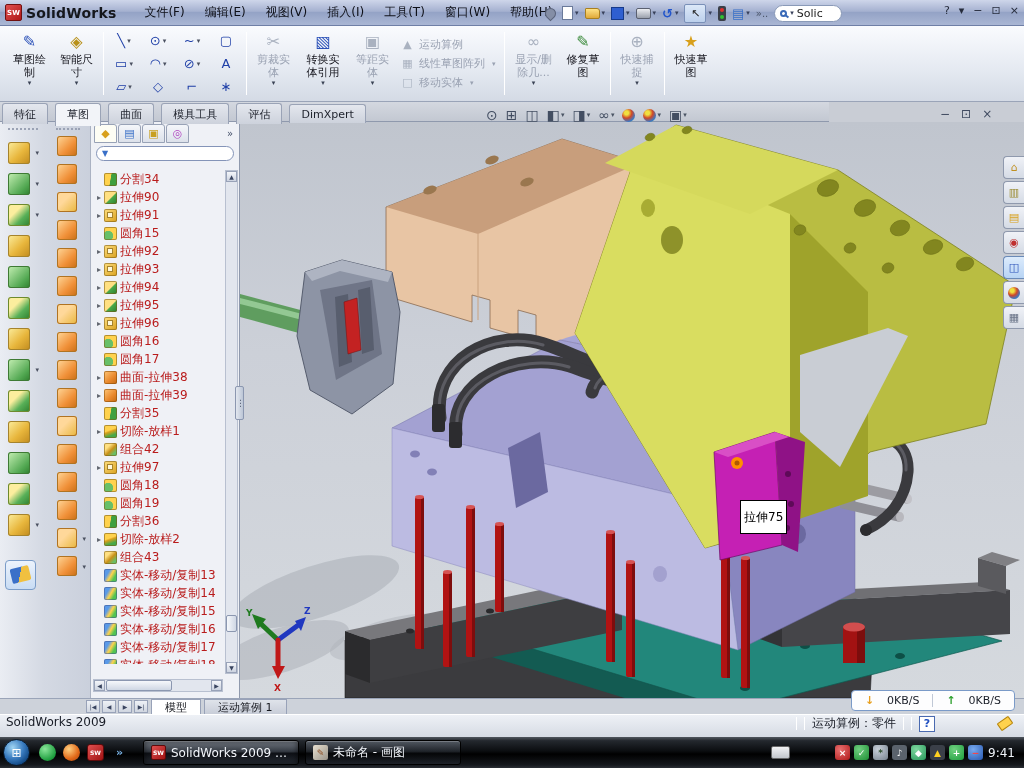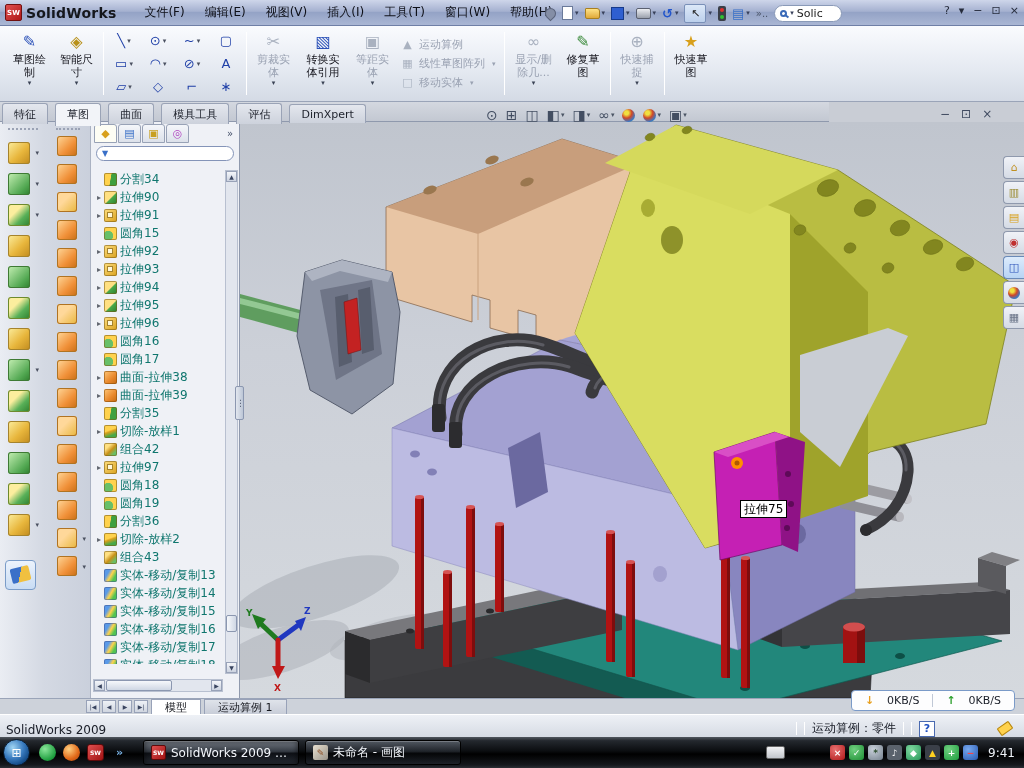--- a/index.html
+++ b/index.html
@@ -93,34 +93,34 @@
 .texp[data-expand="true"]::before{content:"▸"}
 .ticon{width:13px;height:13px;border-radius:2px;margin-right:3px;flex:none;box-shadow:inset 0 0 0 1px rgba(120,90,20,.55);background:linear-gradient(135deg,#ffe082,#d8a01c);position:relative}
 .ticon[data-icon="split"]{background:linear-gradient(100deg,#ffd24d 48%,#3fa03f 52%)}
 .ticon[data-icon="extrude"]{background:linear-gradient(135deg,#ffe082 50%,#48a848 58%,#2e7e2e)}
 .ticon[data-icon="extrude2"]::after{content:"";position:absolute;left:3px;top:3px;width:6px;height:6px;background:#fff8da;box-shadow:inset 0 0 0 1px #a5832d}
 .ticon[data-icon="fillet"]{background:radial-gradient(circle at 32% 68%,#68c068 38%,#ffd24d 42%)}
 .ticon[data-icon="surface"]{background:linear-gradient(135deg,#ffc87a,#e8862a 60%,#c06a14);box-shadow:inset 0 0 0 1px rgba(140,80,10,.6)}
 .ticon[data-icon="cutloft"]{background:linear-gradient(160deg,#ffd24d 40%,#d8a01c 50%,#48a848 75%)}
 .ticon[data-icon="combine"]{background:linear-gradient(135deg,#ffe082 30%,#c89018 55%,#68c068 80%)}
 .ticon[data-icon="movecopy"]{background:linear-gradient(120deg,#5a9ae8 30%,#ffd24d 52%,#52c452 75%);box-shadow:inset 0 0 0 1px rgba(60,80,140,.5)}
-.tlabel{font-size:12px;color:#0f766e}
+.tlabel{font-size:12px;color:#b91c1c}
 #vscroll{position:absolute;right:1px;top:48px;bottom:24px;width:13px;background:#e2e6ee;border:1px solid #b8c0d0}
 .sbtn{position:absolute;width:11px;height:11px;background:linear-gradient(#f4f6fa,#ccd3e0);border:1px solid #98a2b8;font-size:6px;color:#3a4560;text-align:center;line-height:10px}
 #vup{left:0;top:0}#vdown{left:0;bottom:0}
 #vthumb{position:absolute;left:0;top:444px;width:11px;height:17px;background:linear-gradient(90deg,#f6f8fb,#cfd7e4);border:1px solid #8b97b0;border-radius:2px}
 #hscroll{position:absolute;left:2px;right:16px;bottom:6px;height:13px;background:#e2e6ee;border:1px solid #b8c0d0}
 #hleft{left:0;top:0}#hright{right:0;top:0}
 #hthumb{position:absolute;left:12px;top:0;width:66px;height:11px;background:linear-gradient(#f6f8fb,#cfd7e4);border:1px solid #8b97b0;border-radius:2px}
 #grip{position:absolute;right:-5px;top:264px;width:9px;height:34px;background:linear-gradient(90deg,#e2e7ef,#bcc6d6);border:1px solid #8b97b0;border-radius:2px;z-index:6}
 #grip::after{content:"⋮";font-size:9px;color:#5a6478;display:block;text-align:center;line-height:32px}
 
 
 #viewport{position:absolute;left:240px;top:122px;width:784px;height:576px;background:linear-gradient(#c0c5ce,#ccd0d8 40%,#d5d9de);overflow:hidden}
-#vp-tooltip{position:absolute;left:500px;top:378px;background:#fff;border:1px solid #000;font-size:12px;padding:0 3px;line-height:16px;color:#000;z-index:10}
+#vp-tooltip{position:absolute;left:500px;top:378px;background:#fff;border:1px solid #000;font-size:12px;padding:8px 3px;line-height:16px;color:#000;z-index:10}
 #headsup{position:absolute;left:486px;top:104px;height:22px;display:flex;align-items:center;gap:8px;z-index:25}
 .hu{display:flex;align-items:center;gap:1px}
 .hu .hg{font-size:14px;color:#434e62;line-height:15px}
 .hu[data-dd]::after{content:"▾";font-size:7px;color:#4a5464}
 .hu[data-ball] .hg{width:13px;height:13px;border-radius:50%;background:radial-gradient(circle at 35% 30%,#f0e040 16%,#d04828 42%,#3878c8 72%,#28a048);color:transparent;overflow:hidden}
 #childctrls{position:absolute;left:940px;top:107px;display:flex;gap:11px;z-index:25}
 .cc{font-size:12px;color:#3f4a60}
 #taskpane{position:absolute;right:0;top:156px;width:21px;display:flex;flex-direction:column;gap:2px;z-index:25}
 .tp{width:21px;height:23px;border:1px solid #8f99ad;border-right:none;border-radius:4px 0 0 4px;background:linear-gradient(#f0f2f7,#d5dbe5);display:flex;align-items:center;justify-content:center}
 .tp .tpg{font-size:11px;line-height:12px;color:#5a6478}
@@ -132,21 +132,21 @@
 .tp:nth-child(7) .tpg{color:#6a7488}
 .tp[data-active]{background:linear-gradient(#dcebfc,#b8d4f4);border-color:#6a8ab8}
 .tp[data-ball] .tpg{width:12px;height:12px;border-radius:50%;background:radial-gradient(circle at 35% 30%,#f0e040 16%,#d04828 42%,#3878c8 72%,#28a048);color:transparent;overflow:hidden}
 
 
 #bottomtabs{position:absolute;left:0;top:698px;width:1024px;height:16px;background:#cdd2da;border-top:1px solid #9aa4b8;display:flex;align-items:flex-end}
 .nav{width:14px;height:13px;margin-left:2px;background:linear-gradient(#eef1f6,#d0d6e0);border:1px solid #98a2b8;font-size:6px;text-align:center;line-height:11px;color:#3a4560;margin-bottom:1px}
 .nav.first{margin-left:86px}
 .mtab{font-size:11px;padding:0 13px;border:1px solid #98a2b8;border-bottom:none;background:linear-gradient(#dfe3ea,#c8cdd8);margin-left:3px;height:15px;line-height:15px;color:#14161c}
 .mtab.active{background:#ffffff}
-#statusbar{position:absolute;left:0;top:714px;width:1024px;height:23px;background:linear-gradient(#eef1f6,#d6dbe4);border-top:1px solid #fff;display:flex;align-items:flex-end;font-size:12px;color:#181c26}
+#statusbar{position:absolute;left:0;top:714px;width:1024px;height:23px;background:linear-gradient(#eef1f6,#d6dbe4);border-top:1px solid #fff;display:flex;align-items:flex-start;font-size:12px;color:#181c26}
 #sb-left{margin-left:6px}
 #sb-right{margin-left:auto;display:flex;align-items:center;gap:7px;margin-right:8px}
 .ssep{width:1px;height:13px;background:#aab2c2;border-right:1px solid #fff}
 #sb-help{width:16px;height:16px;border:1px solid #4a6ab0;background:#fff;color:#2050c0;font-weight:bold;font-size:11px;text-align:center;line-height:14px}
 #sb-tag{width:14px;height:9px;background:#ffd24d;border:1px solid #b8860b;transform:rotate(-35deg);border-radius:1px;margin:0 4px 0 56px}
 #netwidget{position:absolute;left:851px;top:690px;width:164px;height:21px;background:#fdfdfe;border:1px solid #7a9ac8;border-radius:4px;display:flex;align-items:center;justify-content:space-evenly;font-size:11px;color:#1a1e28;z-index:40}
 .nw-down{color:#e8a020;font-weight:bold}
 .nw-up{color:#2ea02e;font-weight:bold}
 .nw-sep{width:1px;height:13px;background:#c0c8d6}
 
@@ -169,21 +169,21 @@
 #trayicons{display:flex;align-items:center;gap:4px}
 .tray{width:15px;height:15px;border-radius:3px;display:flex;align-items:center;justify-content:center;font-size:9px;color:#fff;font-weight:bold}
 #trayicons .tray:nth-child(1){background:radial-gradient(circle at 35% 30%,#e87070,#b01818)}
 #trayicons .tray:nth-child(2){background:radial-gradient(circle at 35% 30%,#70d080,#1e8e34)}
 #trayicons .tray:nth-child(3){background:radial-gradient(circle at 35% 30%,#c8d0da,#76828e);color:#2e4e2e}
 #trayicons .tray:nth-child(4){background:#5a626c}
 #trayicons .tray:nth-child(5){background:radial-gradient(circle at 35% 30%,#80d8a0,#28985a)}
 #trayicons .tray:nth-child(6){background:#3a3f48;color:#ffd020}
 #trayicons .tray:nth-child(7){background:radial-gradient(circle at 35% 30%,#70d080,#1e9e3e)}
 #trayicons .tray:nth-child(8){background:radial-gradient(circle at 35% 30%,#78aaf0,#2858b0);color:#ff4040}
-#clock{color:#eef2f8;font-size:12px;margin-left:5px}
+#clock{color:#eef2f8;font-size:12px;}
 </style>
 </head>
 <body>
 
 <div id="titlebar">
   <div id="logo">
     <span class="cube">SW</span>
     <span class="lt">SolidWorks</span>
   </div>
   <div id="menubar">

